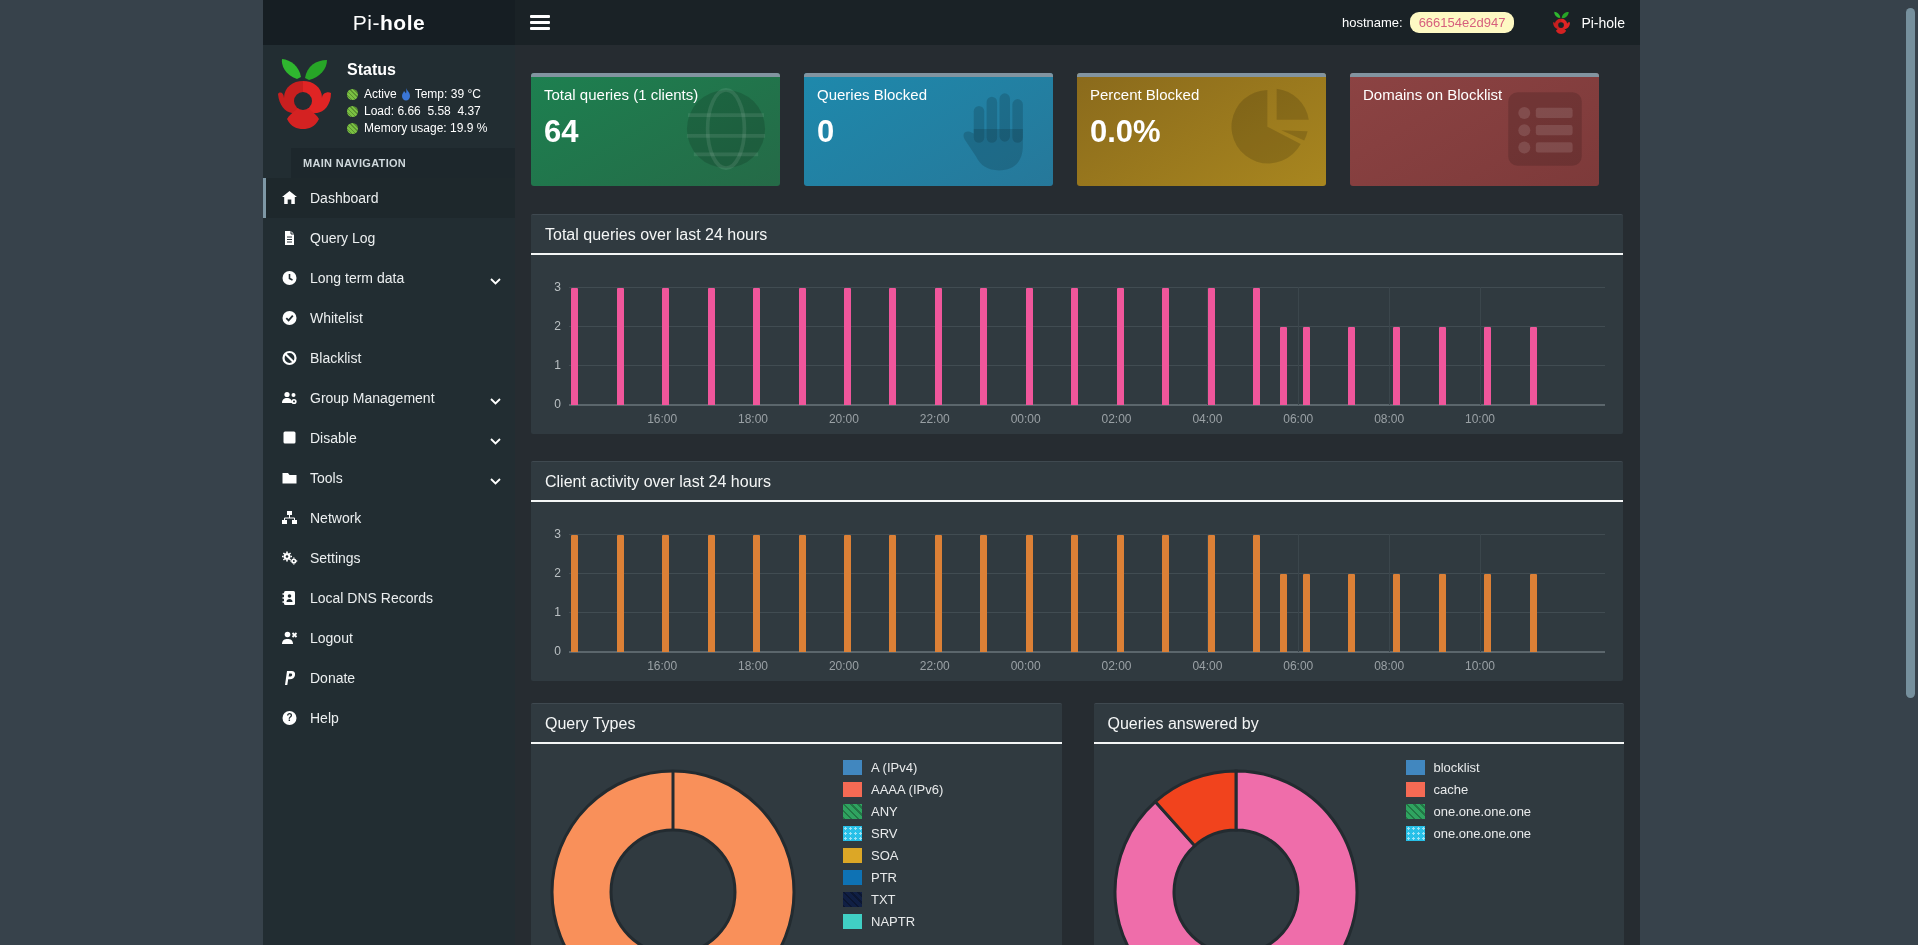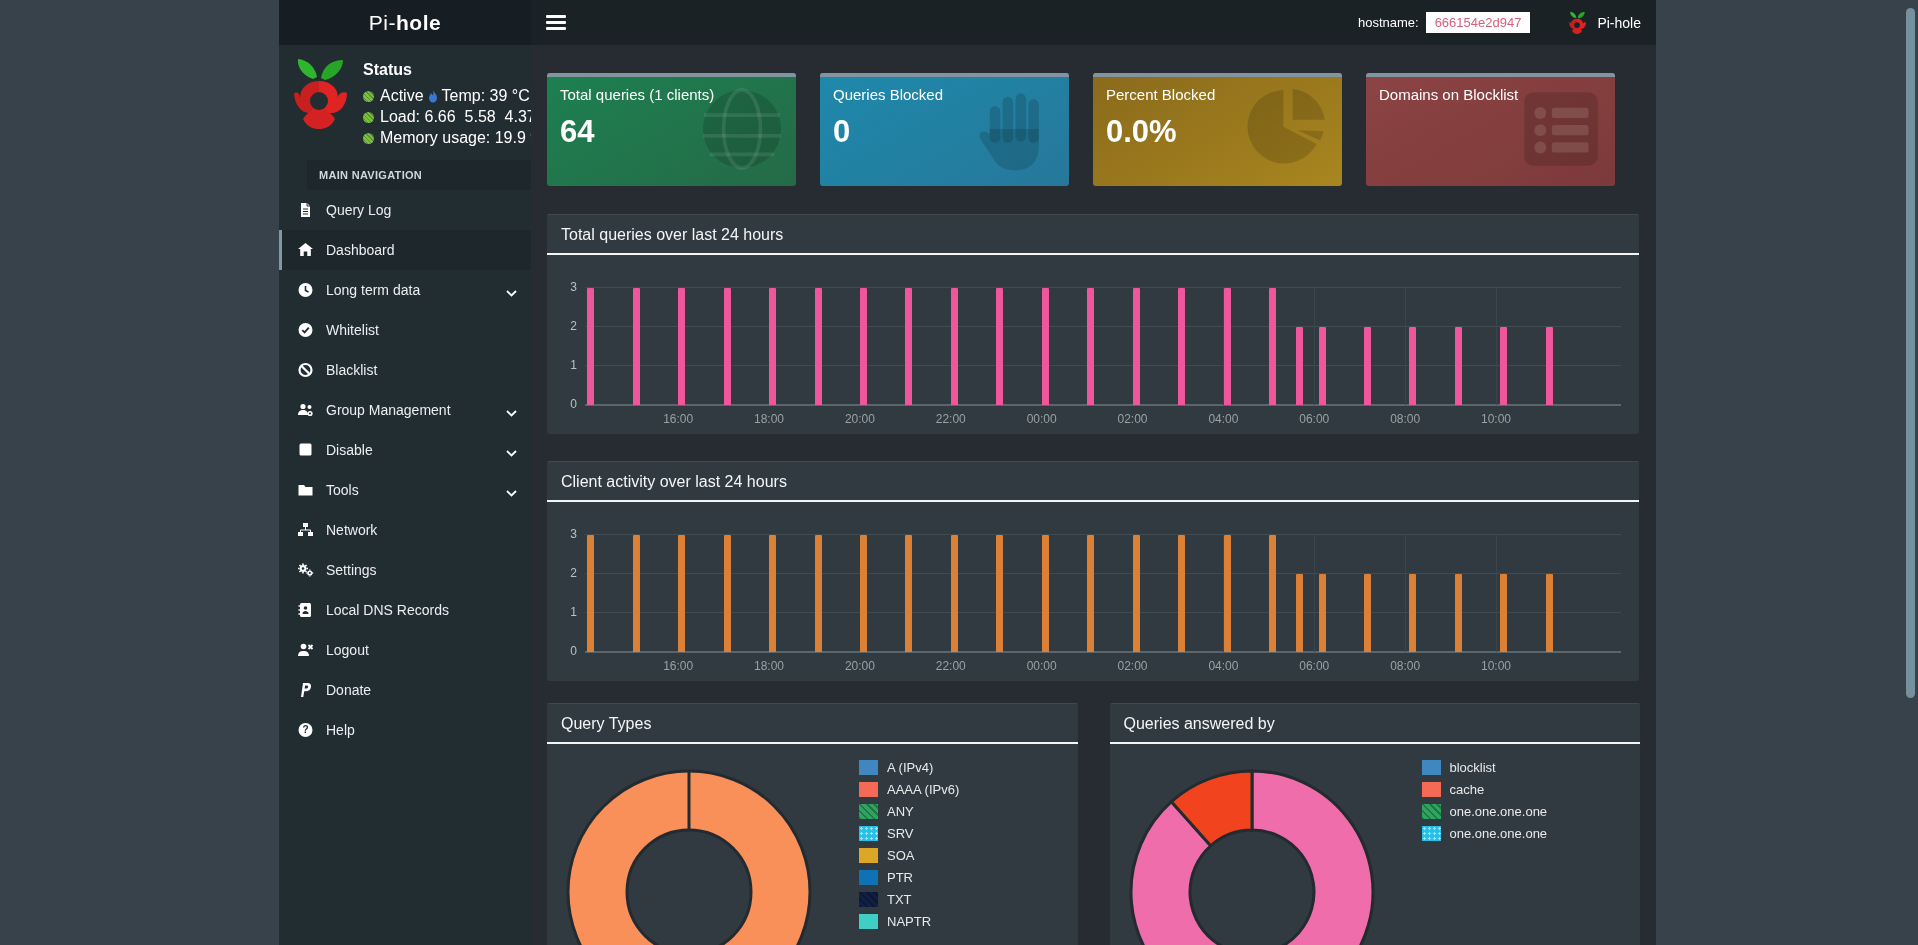--- a/index.html
+++ b/index.html
@@ -1,46 +1,46 @@
 <!DOCTYPE html>
 <html><head>
 <meta charset="utf-8">
 <style>
   * { margin:0; padding:0; box-sizing:border-box; }
   html,body { width:1918px; height:945px; overflow:hidden; }
   body { background:#37424b; font-family:"Liberation Sans", sans-serif; position:relative; }
 
-  .app { position:absolute; left:279px; top:0; width:1377px; height:945px; }
+  .app { position:absolute; left:263px; top:0; width:1377px; height:945px; }
 
   
   .sidebar { position:absolute; left:0; top:0; width:252px; height:945px; background:#222d32; }
   .logo { height:45px; background:#161e23; color:#fff; display:flex; align-items:center; justify-content:center;
           font-size:21px; letter-spacing:.5px; }
   .logo .thin { font-weight:300; } .logo .bold { font-weight:700; }
   .status-panel { display:flex; padding:12px 10px 10px 12px; }
   .status-panel .pi-logo { width:62px; height:72px; margin-right:10px; flex:none; }
   .status-title { color:#fff; font-weight:700; font-size:16px; margin:4px 0 8px; }
-  .status-row { display:flex; align-items:center; color:#fff; font-size:16px; margin-bottom:3px; white-space:pre; }
+  .status-row { display:flex; align-items:center; color:#fff; font-size:12px; margin-bottom:3px; white-space:pre; }
   .dot { width:11px; height:11px; border-radius:50%; background:#7ac142; margin-right:6px; flex:none;
          background-image:repeating-linear-gradient(45deg, rgba(0,0,0,.25) 0 1px, transparent 1px 3px); }
   .flame { margin:0 4px; }
   .nav-header { background:#1d272c; color:#cfd8dc; font-size:11px; font-weight:700; padding:9px 12px; letter-spacing:.3px;margin-left:28px; }
   .nav-item { position:relative; display:flex; align-items:center; height:40px; padding-left:15px; color:#eceff0;
               font-size:14px; cursor:pointer; border-left:3px solid transparent; }
   .nav-item.active { background:#1e282c; border-left-color:#7e98a6; }
   .nav-item .ni-icon { width:17px; height:16px; margin-right:12px; flex:none; display:inline-flex; }
   .nav-item .chev { position:absolute; right:14px; top:14px; }
 
   
   .main { position:absolute; left:252px; top:0; width:1125px; height:945px; background:#262c31; }
   .navbar { height:45px; background:#1a2226; display:flex; align-items:center; padding:0 15px; }
   .hamburger { width:20px; height:15px; display:flex; flex-direction:column; justify-content:space-between; cursor:pointer; }
   .hamburger span { display:block; height:3px; background:#fff; border-radius:1px; }
   .nav-right { margin-left:auto; display:flex; align-items:center; color:#fff; font-size:13px; }
-  .host-badge { background:#ffffff; color:#d65f7d; border-radius:0; padding:3px 9px; margin-left:7px; font-size:13px; }
+  .host-badge { background:#fef9c3; color:#d65f7d; border-radius:9px; padding:3px 9px; margin-left:7px; font-size:13px; }
   .brand-small { display:flex; align-items:center; margin-left:38px; font-size:14px; }
   .brand-small svg { margin-right:9px; }
 
   .content { padding:28px 16px 0 16px; }
 
   
   .cards { display:flex; gap:24px; }
   .card { width:249px; height:113px; border-radius:3px; position:relative; overflow:hidden; color:#fff; flex:none; }
   .card .strip { height:4px; background:#8294a0; }
   .card .c-title { font-size:15px; padding:9px 0 0 13px; position:relative; z-index:2; }
@@ -120,37 +120,37 @@
         <div class="status-row">
           <span class="dot"></span>
           <span>Memory usage:</span><span>&nbsp;</span>
           <span>19.9 %</span>
         </div>
       </div>
     </div>
 
     <div class="nav-header">MAIN NAVIGATION</div>
     <nav id="side-nav">
+        <div class="nav-item active">
+          <span class="ni-icon">
+            <svg width="17" height="16" viewBox="0 0 17 16">
+              <path d="M8.5 1 L16 7 H13.8 V14 H10.3 V9.6 H6.7 V14 H3.2 V7 H1 Z" fill="#fff"></path>
+            </svg>
+          </span>
+          <span>Dashboard</span>
+        </div>
         <div class="nav-item">
           <span class="ni-icon">
             <svg width="17" height="16" viewBox="0 0 17 16">
               <path d="M4 1 H10 L13 4 V15 H4 Z" fill="#fff"></path>
               <path d="M10 1 L10 4 L13 4" stroke="#222d32" fill="none"></path>
               <path d="M6 7 H11 M6 9.5 H11 M6 12 H11" stroke="#222d32"></path>
             </svg>
           </span>
           <span>Query Log</span>
-        </div>
-        <div class="nav-item active">
-          <span class="ni-icon">
-            <svg width="17" height="16" viewBox="0 0 17 16">
-              <path d="M8.5 1 L16 7 H13.8 V14 H10.3 V9.6 H6.7 V14 H3.2 V7 H1 Z" fill="#fff"></path>
-            </svg>
-          </span>
-          <span>Dashboard</span>
         </div>
         <div class="nav-item">
           <span class="ni-icon">
             <svg width="17" height="16" viewBox="0 0 17 16">
               <circle cx="8.5" cy="8" r="7" fill="#fff"></circle>
               <path d="M8.5 4 V8.5 L11.5 10" stroke="#222d32" stroke-width="1.6" fill="none"></path>
             </svg>
           </span>
           <span>Long term data</span>
           <span class="chev"><svg width="11" height="7" viewBox="0 0 11 7">

